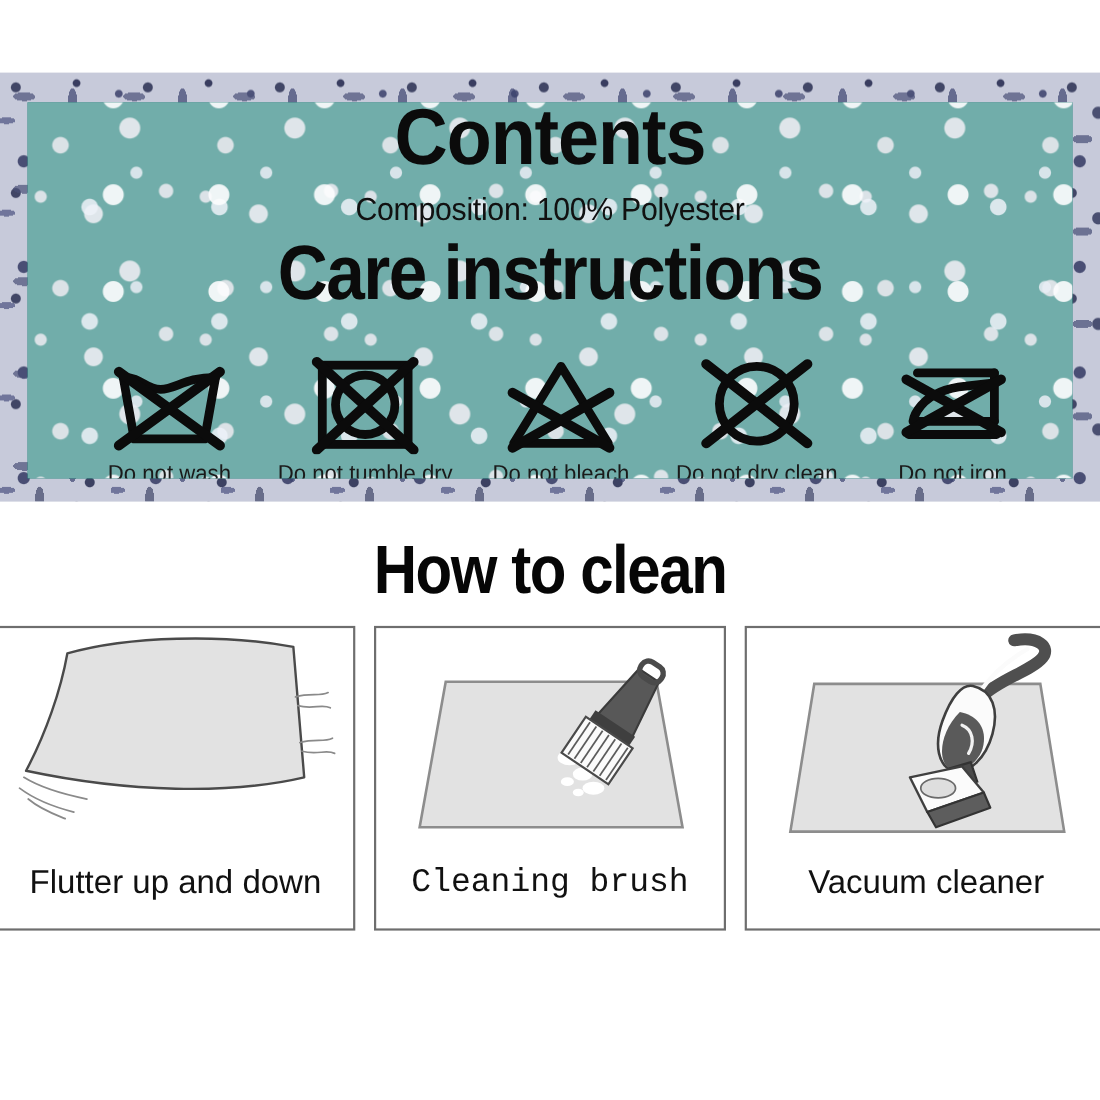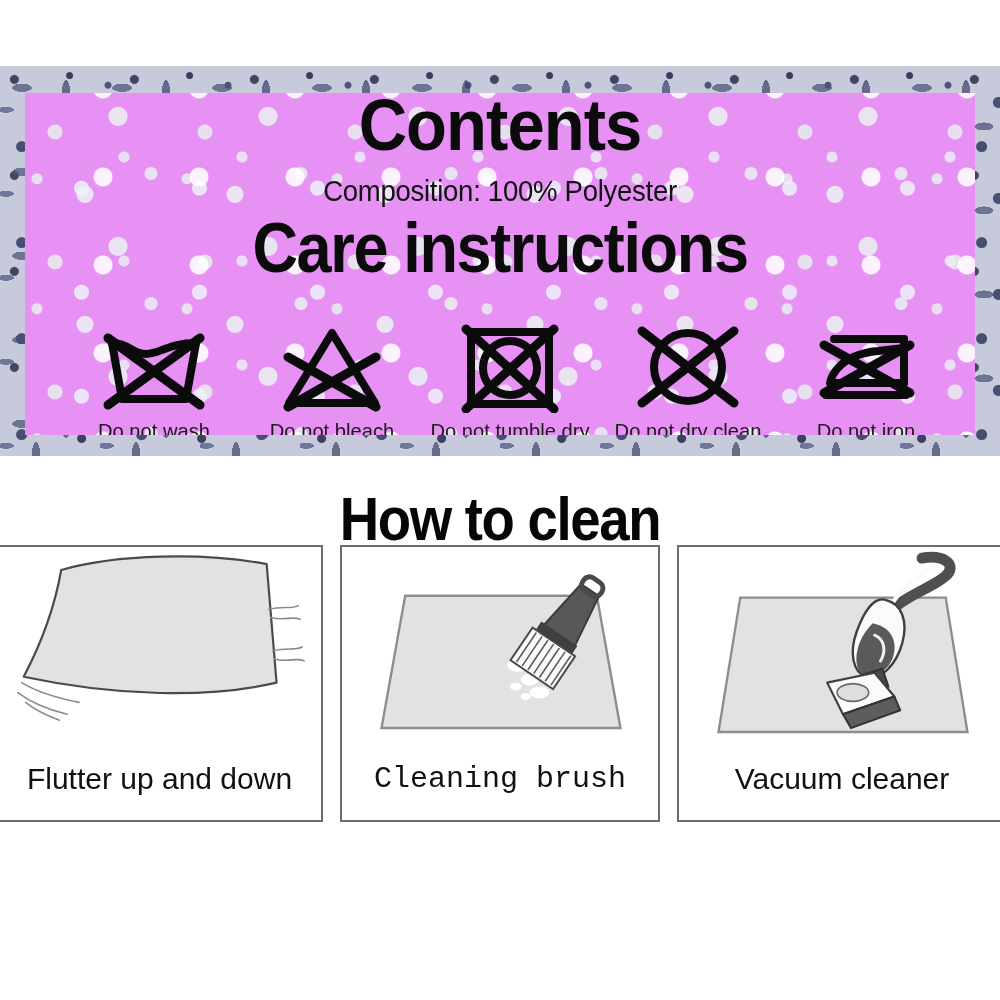--- a/index.html
+++ b/index.html
@@ -41,21 +41,21 @@
     opacity:.7;
   }
   .fl-c{
     background-image:
       radial-gradient(circle at 50% 50%, rgba(255,255,255,.55) 0 6px, transparent 7px);
     background-size:74px 70px;
     background-position:18px 26px;
   }
   #banner-inner{
     position:absolute;left:25px;top:27px;width:950px;height:342px;
-    background:#d946ef;
+    background:#0f766e;
     overflow:hidden;
   }
   
   .inner-pat{position:absolute;inset:0;}
   .ip-a{
     background-image:
       radial-gradient(circle at 20% 30%, #d9dbe2 0 7px, transparent 8px),
       radial-gradient(circle at 62% 18%, #e0e2e8 0 9px, transparent 10px),
       radial-gradient(circle at 84% 62%, #dcdee5 0 6px, transparent 7px),
       radial-gradient(circle at 40% 78%, #e2e4ea 0 8px, transparent 9px),
@@ -109,21 +109,21 @@
   }
 
   
   #how-title{
     position:absolute;top:488px;left:0;width:1000px;text-align:center;
     font-size:62px;font-weight:bold;color:#060606;line-height:1;
     letter-spacing:-1.5px;
     transform:scaleX(.88);
   }
 
-  #panels{position:absolute;top:545px;left:0;width:1000px;height:280px;}
+  #panels{position:absolute;top:569px;left:0;width:1000px;height:280px;}
   .panel{
     position:absolute;top:0;height:277px;
     border:2px solid #6e6e6e;background:#fff;box-sizing:border-box;
   }
   #panel-1{left:-4px;width:327px;}
   #panel-2{left:340px;width:320px;font-family:Liberation Mono, monospace;}
   #panel-3{left:677px;width:330px;}
   .panel-art{position:absolute;top:0;left:0;width:100%;height:212px;}
   .panel-art svg{display:block;width:100%;height:100%;}
   .panel-caption{
@@ -165,39 +165,39 @@
             <g stroke="#0b0b0b" stroke-width="9" stroke-linecap="round">
               <line x1="12" y1="17" x2="104" y2="84"></line>
               <line x1="104" y1="17" x2="12" y2="84"></line>
             </g>
           </svg>
           <div class="symbol-label">Do not wash</div>
         </div>
 
         <div class="symbol-cell">
           <svg width="116" height="92" viewBox="0 0 116 92">
+            <rect x="19" y="11" width="78" height="72" fill="none" stroke="#0b0b0b" stroke-width="8"></rect>
+            <circle cx="58" cy="47" r="27" fill="none" stroke="#0b0b0b" stroke-width="8"></circle>
+            <g stroke="#0b0b0b" stroke-width="9" stroke-linecap="round">
+              <line x1="14" y1="8" x2="102" y2="88"></line>
+              <line x1="102" y1="8" x2="14" y2="88"></line>
+            </g>
+          </svg>
+          <div class="symbol-label">Do not tumble dry</div>
+        </div>
+
+        <div class="symbol-cell">
+          <svg width="116" height="92" viewBox="0 0 116 92">
             <path d="M58 12 L101 82 L15 82 Z" fill="none" stroke="#0b0b0b" stroke-width="8" stroke-linejoin="round"></path>
             <g stroke="#0b0b0b" stroke-width="9" stroke-linecap="round">
               <line x1="14" y1="36" x2="102" y2="86"></line>
               <line x1="102" y1="36" x2="14" y2="86"></line>
             </g>
           </svg>
           <div class="symbol-label">Do not bleach</div>
-        </div>
-
-        <div class="symbol-cell">
-          <svg width="116" height="92" viewBox="0 0 116 92">
-            <rect x="19" y="11" width="78" height="72" fill="none" stroke="#0b0b0b" stroke-width="8"></rect>
-            <circle cx="58" cy="47" r="27" fill="none" stroke="#0b0b0b" stroke-width="8"></circle>
-            <g stroke="#0b0b0b" stroke-width="9" stroke-linecap="round">
-              <line x1="14" y1="8" x2="102" y2="88"></line>
-              <line x1="102" y1="8" x2="14" y2="88"></line>
-            </g>
-          </svg>
-          <div class="symbol-label">Do not tumble dry</div>
         </div>
 
         <div class="symbol-cell">
           <svg width="116" height="92" viewBox="0 0 116 92">
             <circle cx="58" cy="46" r="34" fill="none" stroke="#0b0b0b" stroke-width="8"></circle>
             <g stroke="#0b0b0b" stroke-width="9" stroke-linecap="round">
               <line x1="12" y1="10" x2="104" y2="82"></line>
               <line x1="104" y1="10" x2="12" y2="82"></line>
             </g>
           </svg>

